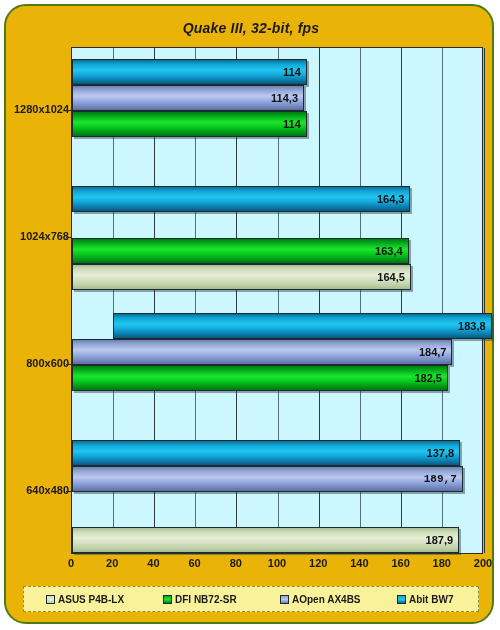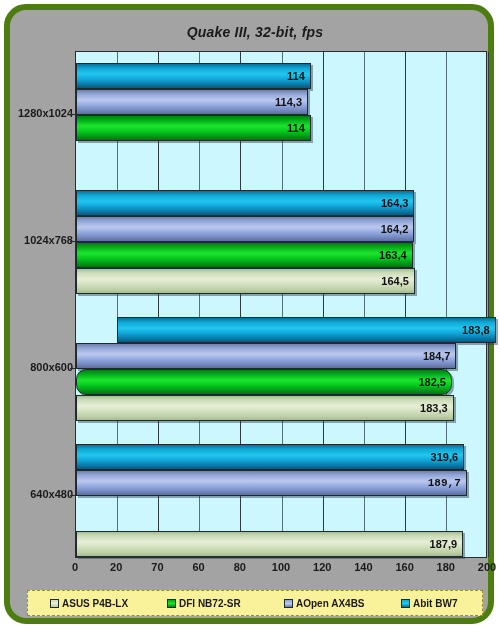--- a/index.html
+++ b/index.html
@@ -14,22 +14,22 @@
     overflow: hidden;
   }
 
   #chart-card {
     position: absolute;
     left: 4px;
     top: 4px;
     width: 490px;
     height: 620px;
     box-sizing: border-box;
-    background: #a3a3a3;
-    border: 6px solid #4d7c0f;
+    background: #eab308;
+    border: 2px solid #4d7c0f;
     border-radius: 22px;
   }
 
   #chart-title {
     position: absolute;
     left: 0;
     top: 14px;
     width: 490px;
     text-align: center;
     font-size: 14px;
@@ -250,25 +250,20 @@
               <span class="bar-value">114</span>
             </div>
           </div>
         </div>
         <div class="group" style="top: 126.75px; height: 126.75px;">
           <div class="bar-row" style="top: 11.375px; width: 412px;">
             <div class="bar s-abit" title="Abit BW7: 164,3" style="width: 338.458px;">
               <span class="bar-value">164,3</span>
             </div>
           </div>
-          <div class="bar-row" style="top: 37.375px; width: 412px;">
-            <div class="bar s-aopen" title="AOpen AX4BS: 164,2" style="width: 338.252px;">
-              <span class="bar-value">164,2</span>
-            </div>
-          </div>
           <div class="bar-row" style="top: 63.375px; width: 412px;">
             <div class="bar s-dfi" title="DFI NB72-SR: 163,4" style="width: 336.604px;">
               <span class="bar-value">163,4</span>
             </div>
           </div>
           <div class="bar-row" style="top: 89.375px; width: 412px;">
             <div class="bar s-asus" title="ASUS P4B-LX: 164,5" style="width: 338.87px;">
               <span class="bar-value">164,5</span>
             </div>
           </div>
@@ -278,54 +273,49 @@
             <div class="bar s-abit" title="Abit BW7: 183,8" style="width: 378.628px;">
               <span class="bar-value">183,8</span>
             </div>
           </div>
           <div class="bar-row" style="top: 37.375px; width: 412px;">
             <div class="bar s-aopen" title="AOpen AX4BS: 184,7" style="width: 380.482px;">
               <span class="bar-value">184,7</span>
             </div>
           </div>
           <div class="bar-row" style="top: 63.375px; width: 412px;">
-            <div class="bar s-dfi" title="DFI NB72-SR: 182,5" style="width: 375.95px; border-radius: 10px;">
+            <div class="bar s-dfi" title="DFI NB72-SR: 182,5" style="width: 375.95px;">
               <span class="bar-value">182,5</span>
-            </div>
-          </div>
-          <div class="bar-row" style="top: 89.375px; width: 412px;">
-            <div class="bar s-asus" title="ASUS P4B-LX: 183,3" style="width: 377.598px;">
-              <span class="bar-value">183,3</span>
             </div>
           </div>
         </div>
         <div class="group" style="top: 380.25px; height: 126.75px;">
           <div class="bar-row" style="top: 11.375px; width: 412px;">
             <div class="bar s-abit" title="Abit BW7: 188,4" style="width: 388.104px;">
-              <span class="bar-value">319,6</span>
+              <span class="bar-value">137,8</span>
             </div>
           </div>
           <div class="bar-row" style="top: 37.375px; width: 412px; font-family: Liberation Mono, monospace;">
             <div class="bar s-aopen" title="AOpen AX4BS: 189,7" style="width: 390.782px;">
               <span class="bar-value">189,7</span>
             </div>
           </div>
           <div class="bar-row" style="top: 99px; width: 412px; padding-left: 48px;">
             <div class="bar s-asus" title="ASUS P4B-LX: 187,9" style="width: 387.074px;">
               <span class="bar-value">187,9</span>
             </div>
           </div>
         </div>
       </div>
   </div>
 
   <div id="x-axis-labels">
       <div class="x-tick-label" style="left: 0px;">0</div>
       <div class="x-tick-label" style="left: 41.2px;">20</div>
-      <div class="x-tick-label" style="left: 82.4px;">70</div>
+      <div class="x-tick-label" style="left: 82.4px;">40</div>
       <div class="x-tick-label" style="left: 123.6px;">60</div>
       <div class="x-tick-label" style="left: 164.8px;">80</div>
       <div class="x-tick-label" style="left: 206px;">100</div>
       <div class="x-tick-label" style="left: 247.2px;">120</div>
       <div class="x-tick-label" style="left: 288.4px;">140</div>
       <div class="x-tick-label" style="left: 329.6px;">160</div>
       <div class="x-tick-label" style="left: 370.8px;">180</div>
       <div class="x-tick-label" style="left: 412px;">200</div>
     </div>
 

